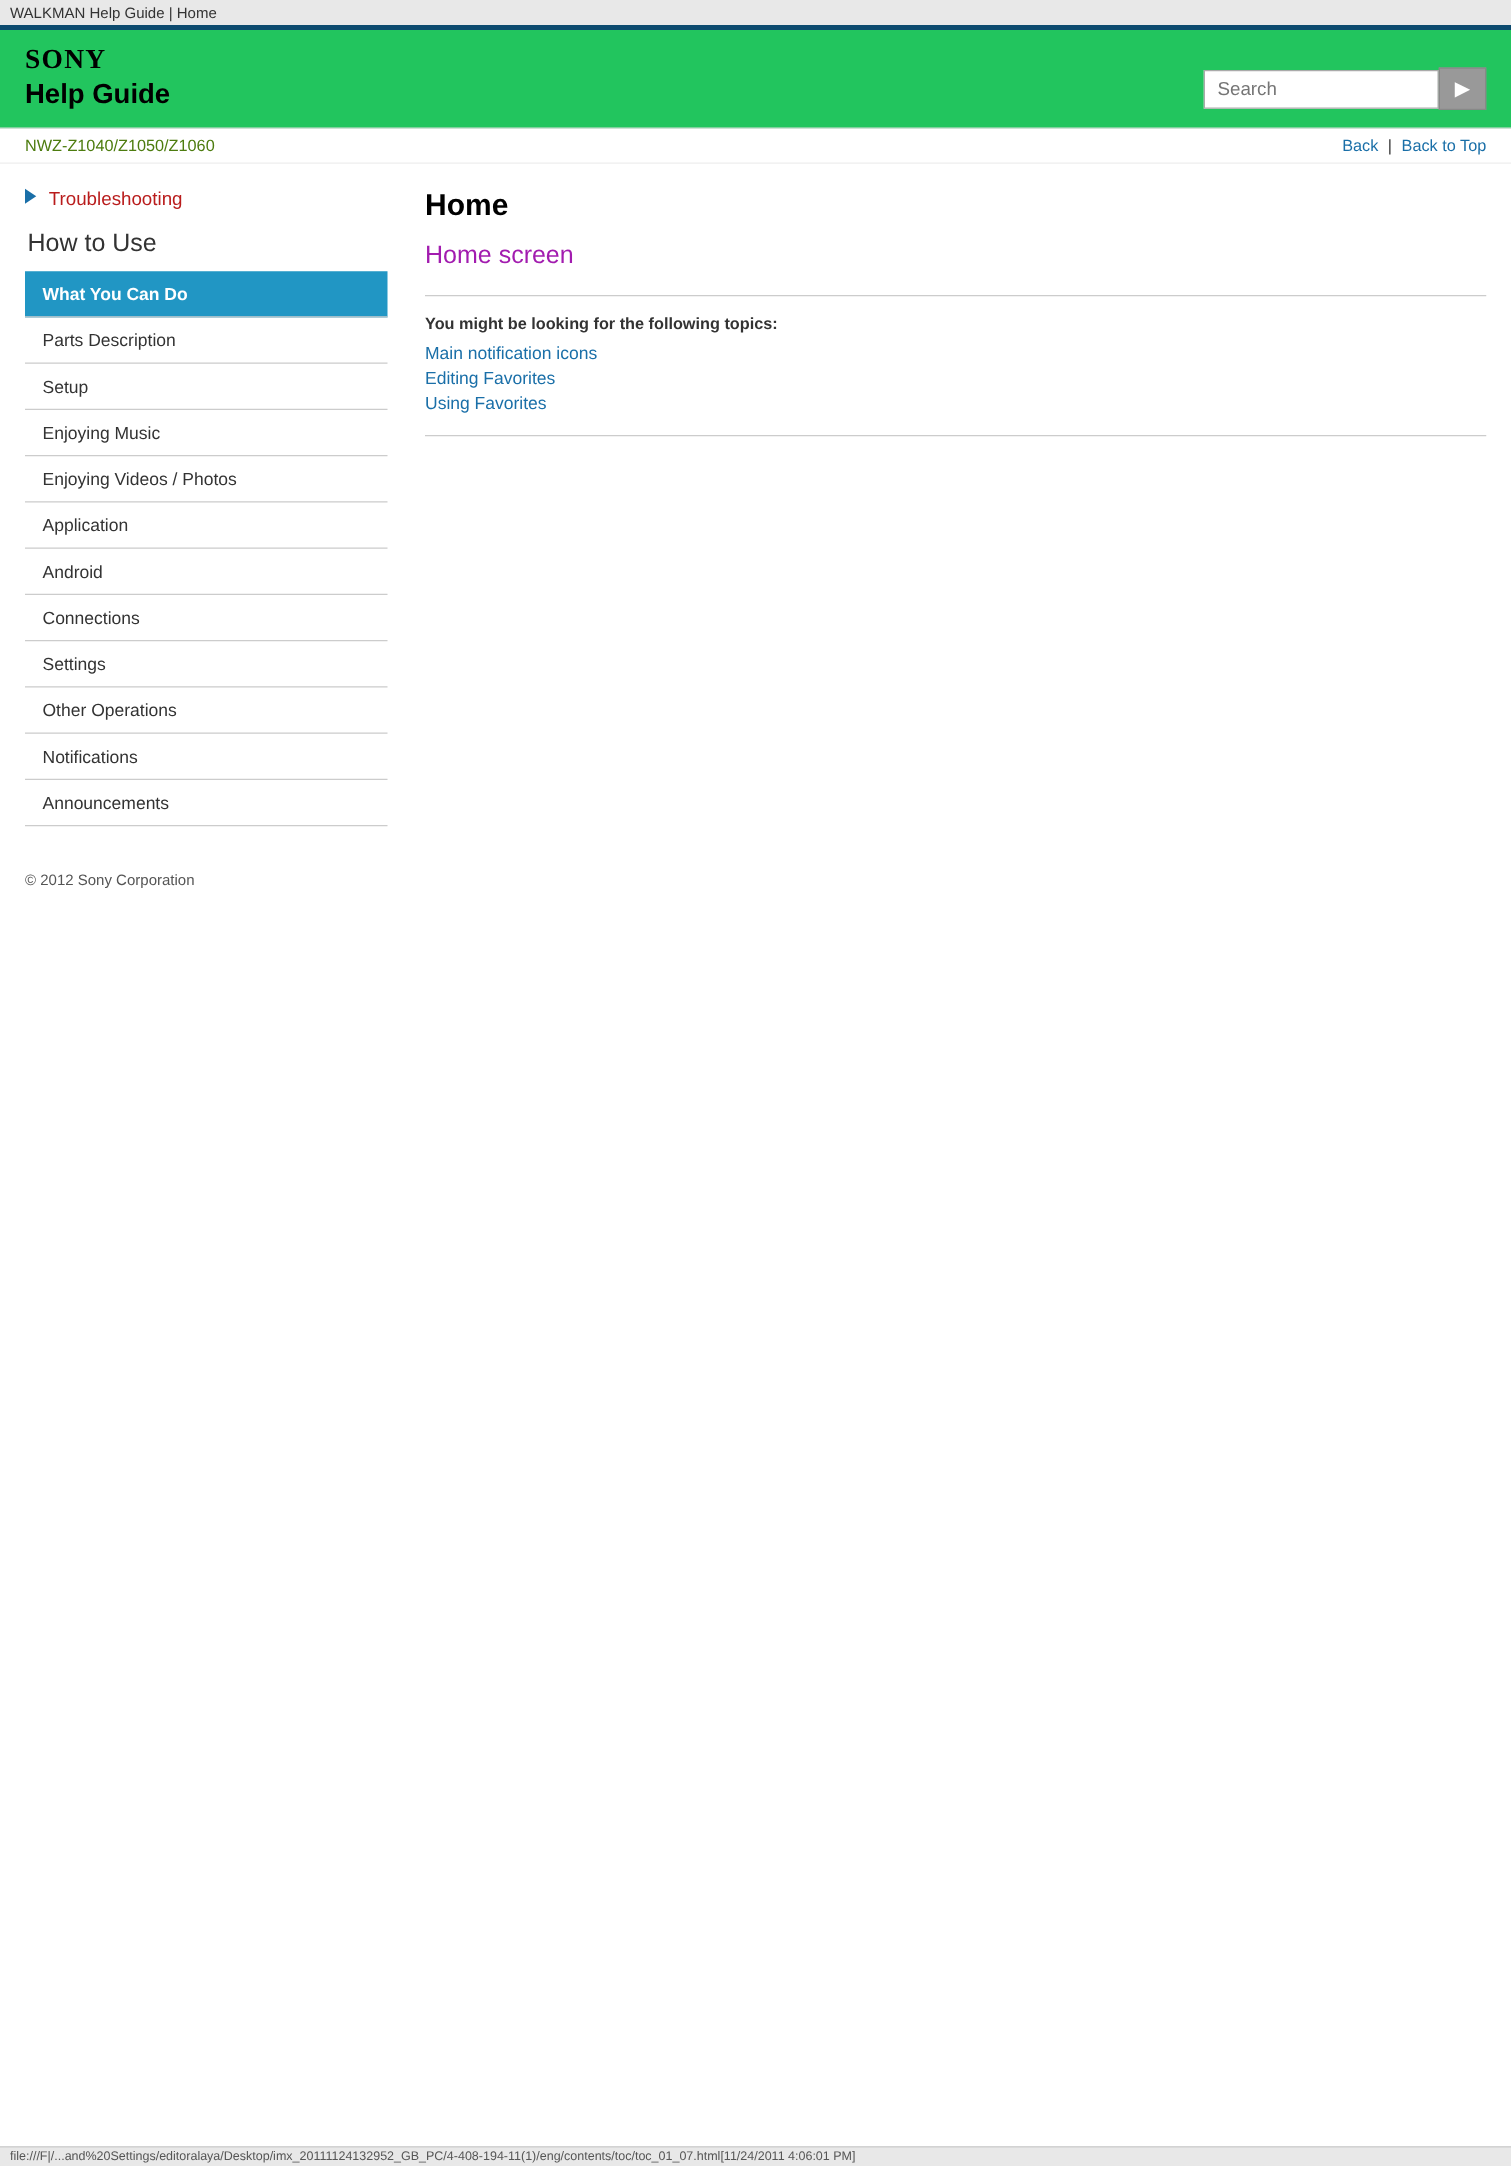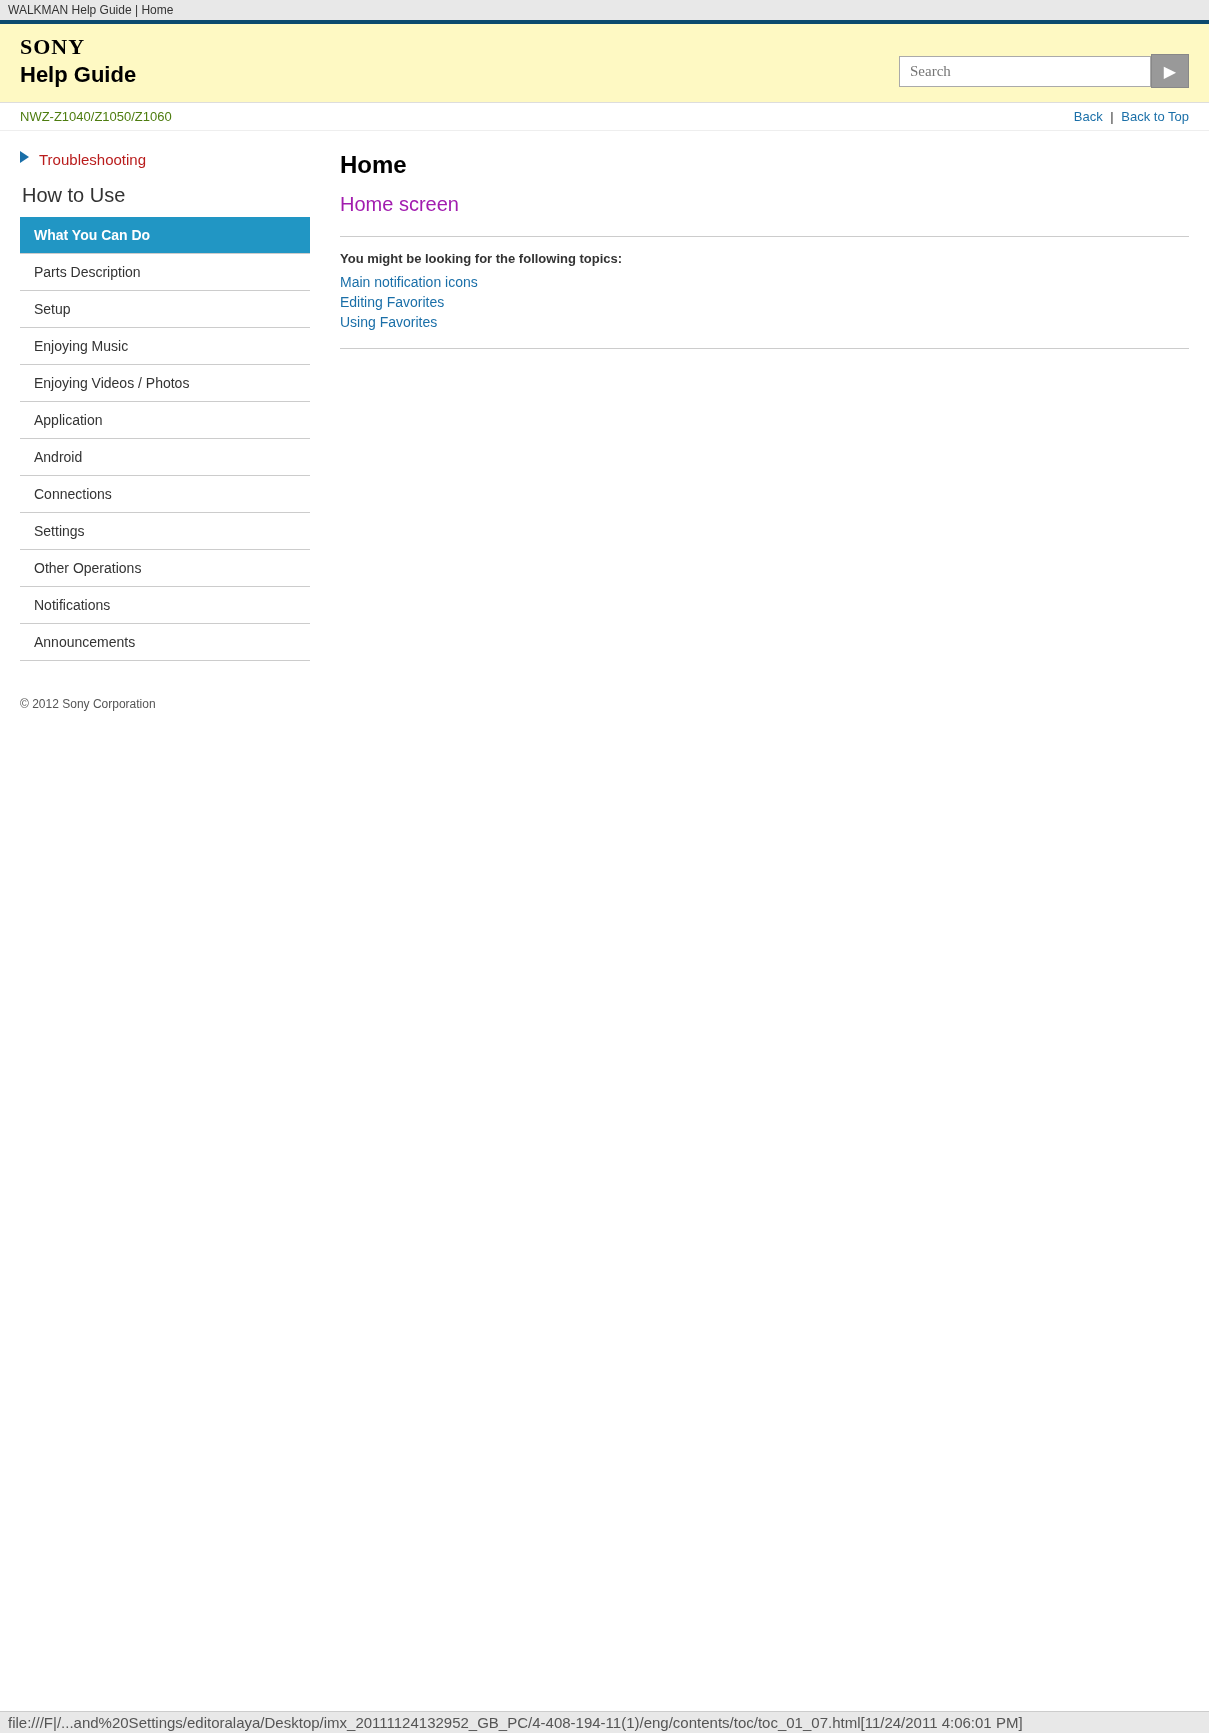--- a/index.html
+++ b/index.html
@@ -14,21 +14,21 @@
     #browser-titlebar {
       background: #e8e8e8;
       border-bottom: 4px solid #0c4a6e;
       padding: 3px 8px;
       font-size: 12px;
       color: #333;
     }
 
     
     #header {
-      background: #fef9c3;
+      background: #22c55e;
       border-bottom: 1px solid #ddd;
       padding: 10px 20px 14px 20px;
       display: flex;
       align-items: flex-end;
       justify-content: space-between;
     }
     #logo-area {
       display: flex;
       flex-direction: column;
     }
@@ -44,28 +44,27 @@
       font-weight: bold;
       color: #000;
       margin-top: 2px;
     }
     #search-area {
       display: flex;
       align-items: center;
       gap: 0;
     }
     #search-input {
-      width: 252px;
+      width: 188px;
       padding: 6px 10px;
       border: 1px solid #aaa;
       font-size: 15px;
       color: #999;
       background: #fff;
       outline: none;
-      font-family: Liberation Serif, serif;
     }
     #search-button {
       width: 38px;
       height: 34px;
       background: #999;
       border: 1px solid #888;
       cursor: pointer;
       display: flex;
       align-items: center;
       justify-content: center;
@@ -202,21 +201,21 @@
 
     
     #browser-bottombar {
       position: fixed;
       bottom: 0;
       left: 0;
       right: 0;
       background: #e8e8e8;
       border-top: 1px solid #ccc;
       padding: 2px 8px;
-      font-size: 15px;
+      font-size: 10px;
       color: #555;
     }
   </style>
 </head>
 <body>
 
 <div id="browser-titlebar">
   <span>WALKMAN Help Guide | Home</span>
 </div>
 

